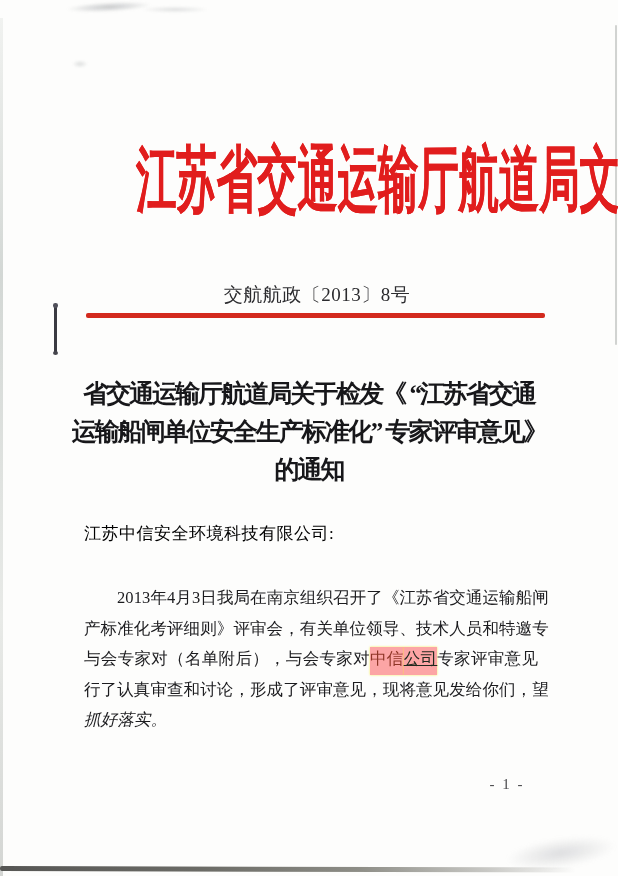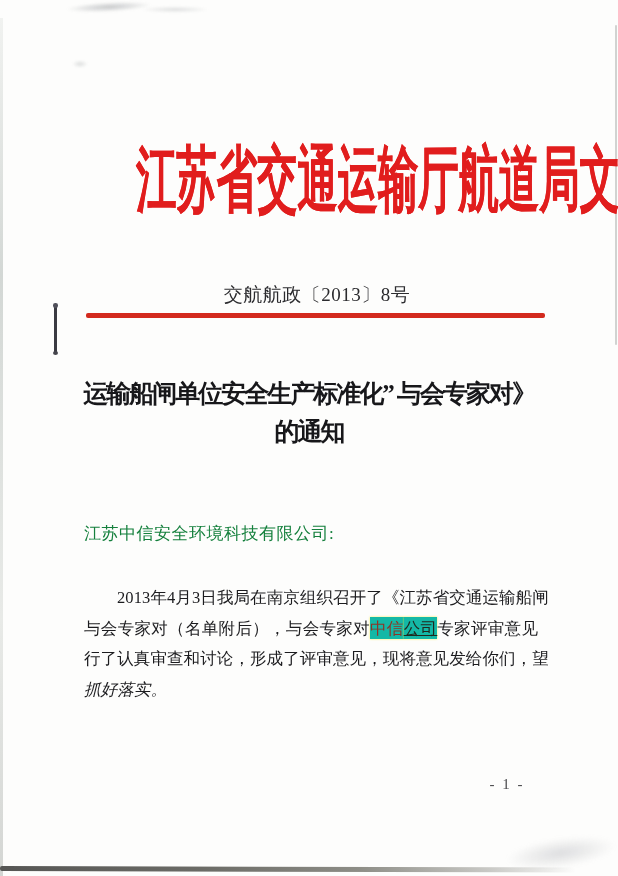--- a/index.html
+++ b/index.html
@@ -80,36 +80,36 @@
   .doc-title {
     position: absolute; top: 375px; left: 30px; right: 30px;
     text-align: center; color: #17171a;
   }
   .doc-title .tline {
     font-size: 25px; font-weight: 700; line-height: 38px;
     letter-spacing: -2px; white-space: nowrap;
   }
   .addressee {
     position: absolute; top: 522px; left: 84px;
-    font-size: 17px; color: #15803d; letter-spacing: 0.5px;
+    font-size: 17px; color: #000000; letter-spacing: 0.5px;
   }
   .body-para {
     position: absolute; top: 554px; left: 84px; width: 454px;
     font-size: 16.5px; color: #1c1c1f;
   }
   .bline {
     line-height: 30.6px; height: 30.6px;
     text-align: justify; text-align-last: justify;
     white-space: nowrap; letter-spacing: 0.1px;
   }
   .bline.first { text-indent: 33px; margin-top: 29px; }
   .bline.last { text-align-last: left; font-style: italic; }
   .hl {
-    background: #14b8a6;
-    padding: 2px 0 1px 0;
+    background: #fca5a5;
+    padding: 2px 0 7px 0;
     box-shadow: 0 0 2px rgba(247,238,58,.9);
   }
   .hl-red { color: #8e3526; }
   .hl-dark { color: #20291e; text-decoration: underline; }
   .page-number {
     position: absolute; top: 776px; left: 472px; width: 70px;
     text-align: center; font-size: 15px; color: #4b4b4e; letter-spacing: 2px;
   }
 </style>
 </head>
@@ -126,28 +126,30 @@
   <div class="bottom-band"></div>
   <div class="pen-mark"></div>
 
   <div class="header-title">江苏省交通运输厅航道局文件</div>
 
   <div class="doc-number">交航航政〔2013〕8号</div>
 
   <div class="red-rule"></div>
 
   <div class="doc-title">
-    <div class="tline">运输船闸单位安全生产标准化” 与会专家对》</div>
+    <div class="tline">省交通运输厅航道局关于检发《 “江苏省交通</div>
+    <div class="tline">运输船闸单位安全生产标准化” 专家评审意见》</div>
     <div class="tline">的通知</div>
   </div>
 
   <div class="addressee">江苏中信安全环境科技有限公司:</div>
 
   <div class="body-para">
     <div class="bline first">2013年4月3日我局在南京组织召开了《江苏省交通运输船闸</div>
+    <div class="bline">产标准化考评细则》评审会，有关单位领导、技术人员和特邀专</div>
     <div class="bline"><span>与会专家对（名单附后），与会专家对</span><span class="hl hl-red">中信</span><span class="hl hl-dark">公司</span><span>专家评审意见</span></div>
     <div class="bline">行了认真审查和讨论，形成了评审意见，现将意见发给你们，望</div>
     <div class="bline last">抓好落实。</div>
   </div>
 
   <div class="page-number">- 1 -</div>
 
 </div>
 
 </body></html>

